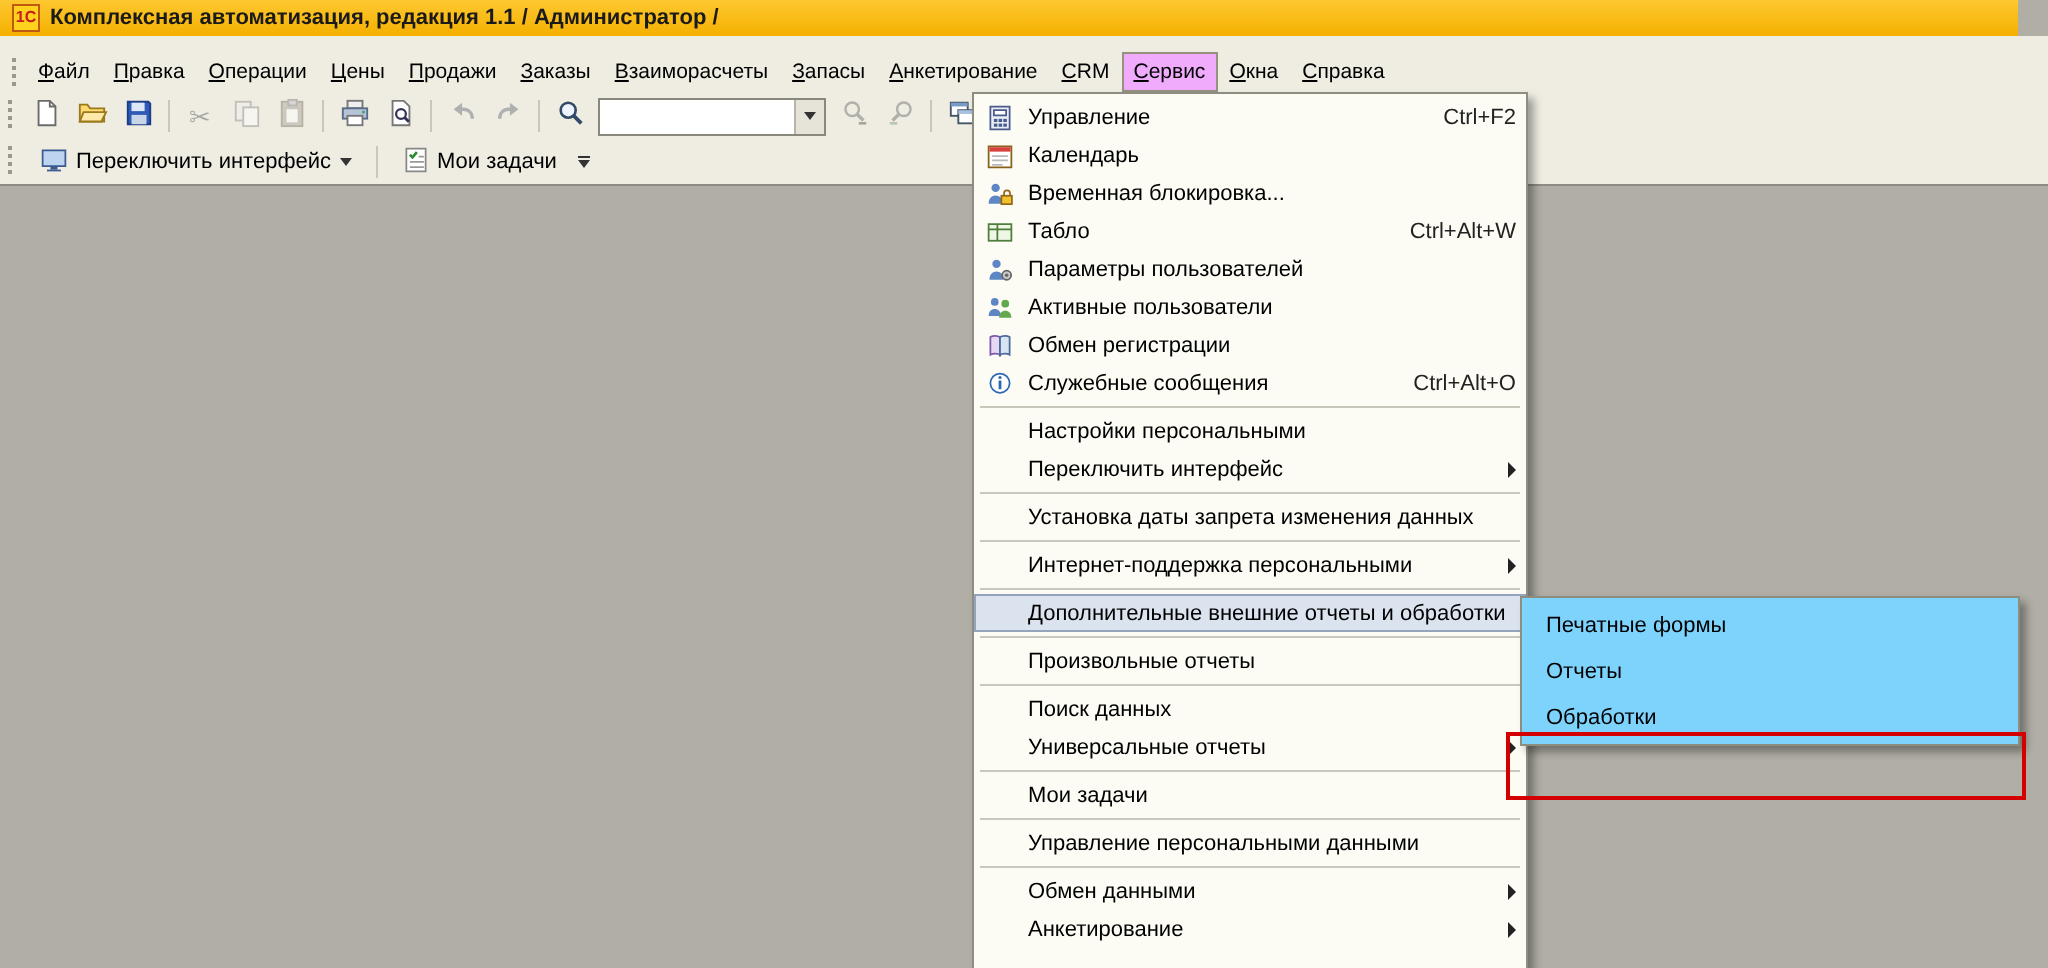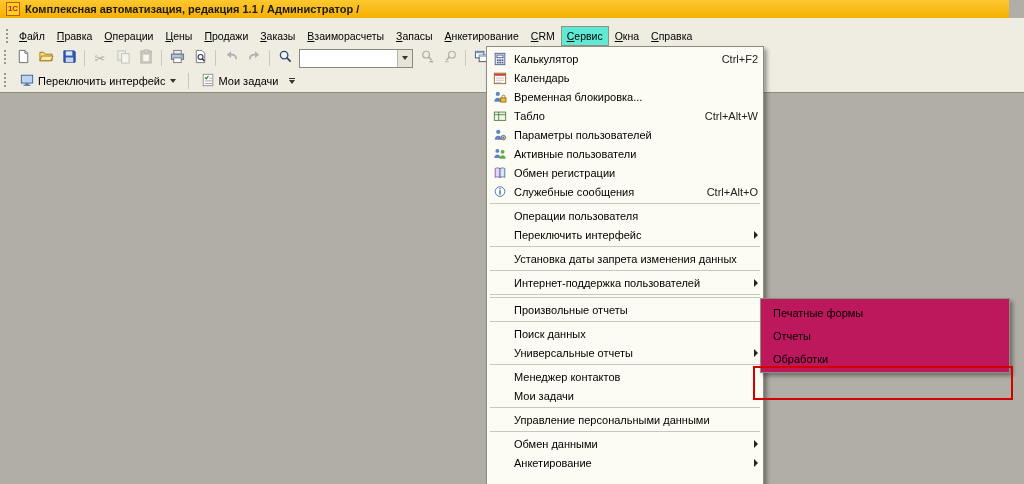--- a/index.html
+++ b/index.html
@@ -26,21 +26,21 @@
     background:#efede2;display:flex;align-items:flex-end;
     padding:0 0 1px 6px;border-bottom:1px solid #e2dfd2;
   }
   .grip{width:2px;height:14px;margin:0 5px 3px 0;
     background:repeating-linear-gradient(#9a978c 0 2px,transparent 2px 4px);}
   .mb-item{
     display:inline-block;padding:3px 5px;font-size:10.5px;white-space:nowrap;
     border:1px solid transparent;cursor:default;text-align:right;
   }
   .mb-item::first-letter{text-decoration:underline;}
-  .mb-item.active{background:#5eead4;border:1px solid #94917f;}
+  .mb-item.active{background:#f0abfc;border:1px solid #94917f;}
   .toolbar1{
     position:absolute;top:46px;left:0;right:0;height:24px;background:#efede2;
     display:flex;align-items:center;gap:1px;padding-left:4px;
     border-bottom:1px solid #e2dfd2;
   }
   .toolbar2{
     position:absolute;top:70px;left:0;right:0;height:22px;background:#efede2;
     display:flex;align-items:center;gap:2px;padding-left:4px;
     border-bottom:1px solid #cfccc0;
   }
@@ -86,21 +86,21 @@
   .mi{height:19px;display:flex;align-items:center;padding:0 5px 0 3px;gap:4px;cursor:default;}
   .mi .ic{flex:0 0 20px;height:16px;display:flex;align-items:center;justify-content:center;}
   .mi .lbl{flex:1 1 auto;white-space:nowrap;}
   .mi .sc{white-space:nowrap;margin-left:6px;color:#222;}
   .mi .arr{width:0;height:0;border-left:4px solid #222;
     border-top:4px solid transparent;border-bottom:4px solid transparent;margin-left:4px;}
   .mi.hl{background:#dbe3ee;outline:1px solid #94a4bc;outline-offset:-1px;}
   .msep{height:1px;background:#c9c6ba;margin:2px 3px;}
   .sub-popup{
     position:absolute;left:760px;top:298px;width:248px;z-index:11;
-    background:#be185d;border:1px solid #8e8e80;
+    background:#7dd3fc;border:1px solid #8e8e80;
     box-shadow:3px 3px 4px rgba(0,0,0,.35);
     padding:2px 0;font-size:11px;
   }
   .smi{height:23px;display:flex;align-items:center;padding:0 8px 0 12px;cursor:default;}
   .smi .lbl{white-space:nowrap;}
   
   .annotation-box{
     position:absolute;left:753px;top:366px;width:256px;height:30px;
     border:2px solid #d40000;z-index:20;pointer-events:none;
   }
@@ -284,21 +284,21 @@
           <g fill="#4a5a8a">
             <rect x="4.5" y="8.5" width="2" height="1.8"></rect>
             <rect x="7.2" y="8.5" width="2" height="1.8"></rect>
             <rect x="9.9" y="8.5" width="2" height="1.8"></rect>
             <rect x="4.5" y="11.2" width="2" height="1.8"></rect>
             <rect x="7.2" y="11.2" width="2" height="1.8"></rect>
             <rect x="9.9" y="11.2" width="2" height="1.8"></rect>
           </g>
         </svg>
       </span>
-    <span class="lbl">Калькулятор</span>
+    <span class="lbl">Управление</span>
     <span class="sc">Ctrl+F2</span>
   </div>
   <div class="mi">
     <span class="ic">
         <svg width="14" height="14" viewBox="0 0 16 16">
           <rect x="1.5" y="2.5" width="13" height="12" fill="#fff" stroke="#886018"></rect>
           <rect x="2" y="3" width="12" height="2.5" fill="#d84040"></rect>
           <g stroke="#b8b8b8" fill="none">
             <path d="M3.5 8h9M3.5 10.5h9M3.5 13h6"></path>
           </g>
@@ -367,45 +367,50 @@
         </svg>
       </span>
     <span class="lbl">Служебные сообщения</span>
     <span class="sc">Ctrl+Alt+O</span>
   </div>
 
   <div class="msep"></div>
 
   <div class="mi">
     <span class="ic"></span>
-    <span class="lbl">Операции пользователя</span>
+    <span class="lbl">Настройки персональными</span>
   </div>
   <div class="mi">
     <span class="ic"></span>
     <span class="lbl">Переключить интерфейс</span>
     <span class="arr"></span>
   </div>
 
   <div class="msep"></div>
 
   <div class="mi">
     <span class="ic"></span>
     <span class="lbl">Установка даты запрета изменения данных</span>
   </div>
 
   <div class="msep"></div>
 
   <div class="mi">
     <span class="ic"></span>
-    <span class="lbl">Интернет-поддержка пользователей</span>
-    <span class="arr"></span>
-  </div>
-
-  <div class="msep"></div>
-
+    <span class="lbl">Интернет-поддержка персональными</span>
+    <span class="arr"></span>
+  </div>
+
+  <div class="msep"></div>
+
+  <div class="mi hl">
+    <span class="ic"></span>
+    <span class="lbl">Дополнительные внешние отчеты и обработки</span>
+    <span class="arr"></span>
+  </div>
 
   <div class="msep"></div>
 
   <div class="mi">
     <span class="ic"></span>
     <span class="lbl">Произвольные отчеты</span>
   </div>
 
   <div class="msep"></div>
 
@@ -414,24 +419,20 @@
     <span class="lbl">Поиск данных</span>
   </div>
   <div class="mi">
     <span class="ic"></span>
     <span class="lbl">Универсальные отчеты</span>
     <span class="arr"></span>
   </div>
 
   <div class="msep"></div>
 
-  <div class="mi">
-    <span class="ic"></span>
-    <span class="lbl">Менеджер контактов</span>
-  </div>
   <div class="mi">
     <span class="ic"></span>
     <span class="lbl">Мои задачи</span>
   </div>
 
   <div class="msep"></div>
 
   <div class="mi">
     <span class="ic"></span>
     <span class="lbl">Управление персональными данными</span>

